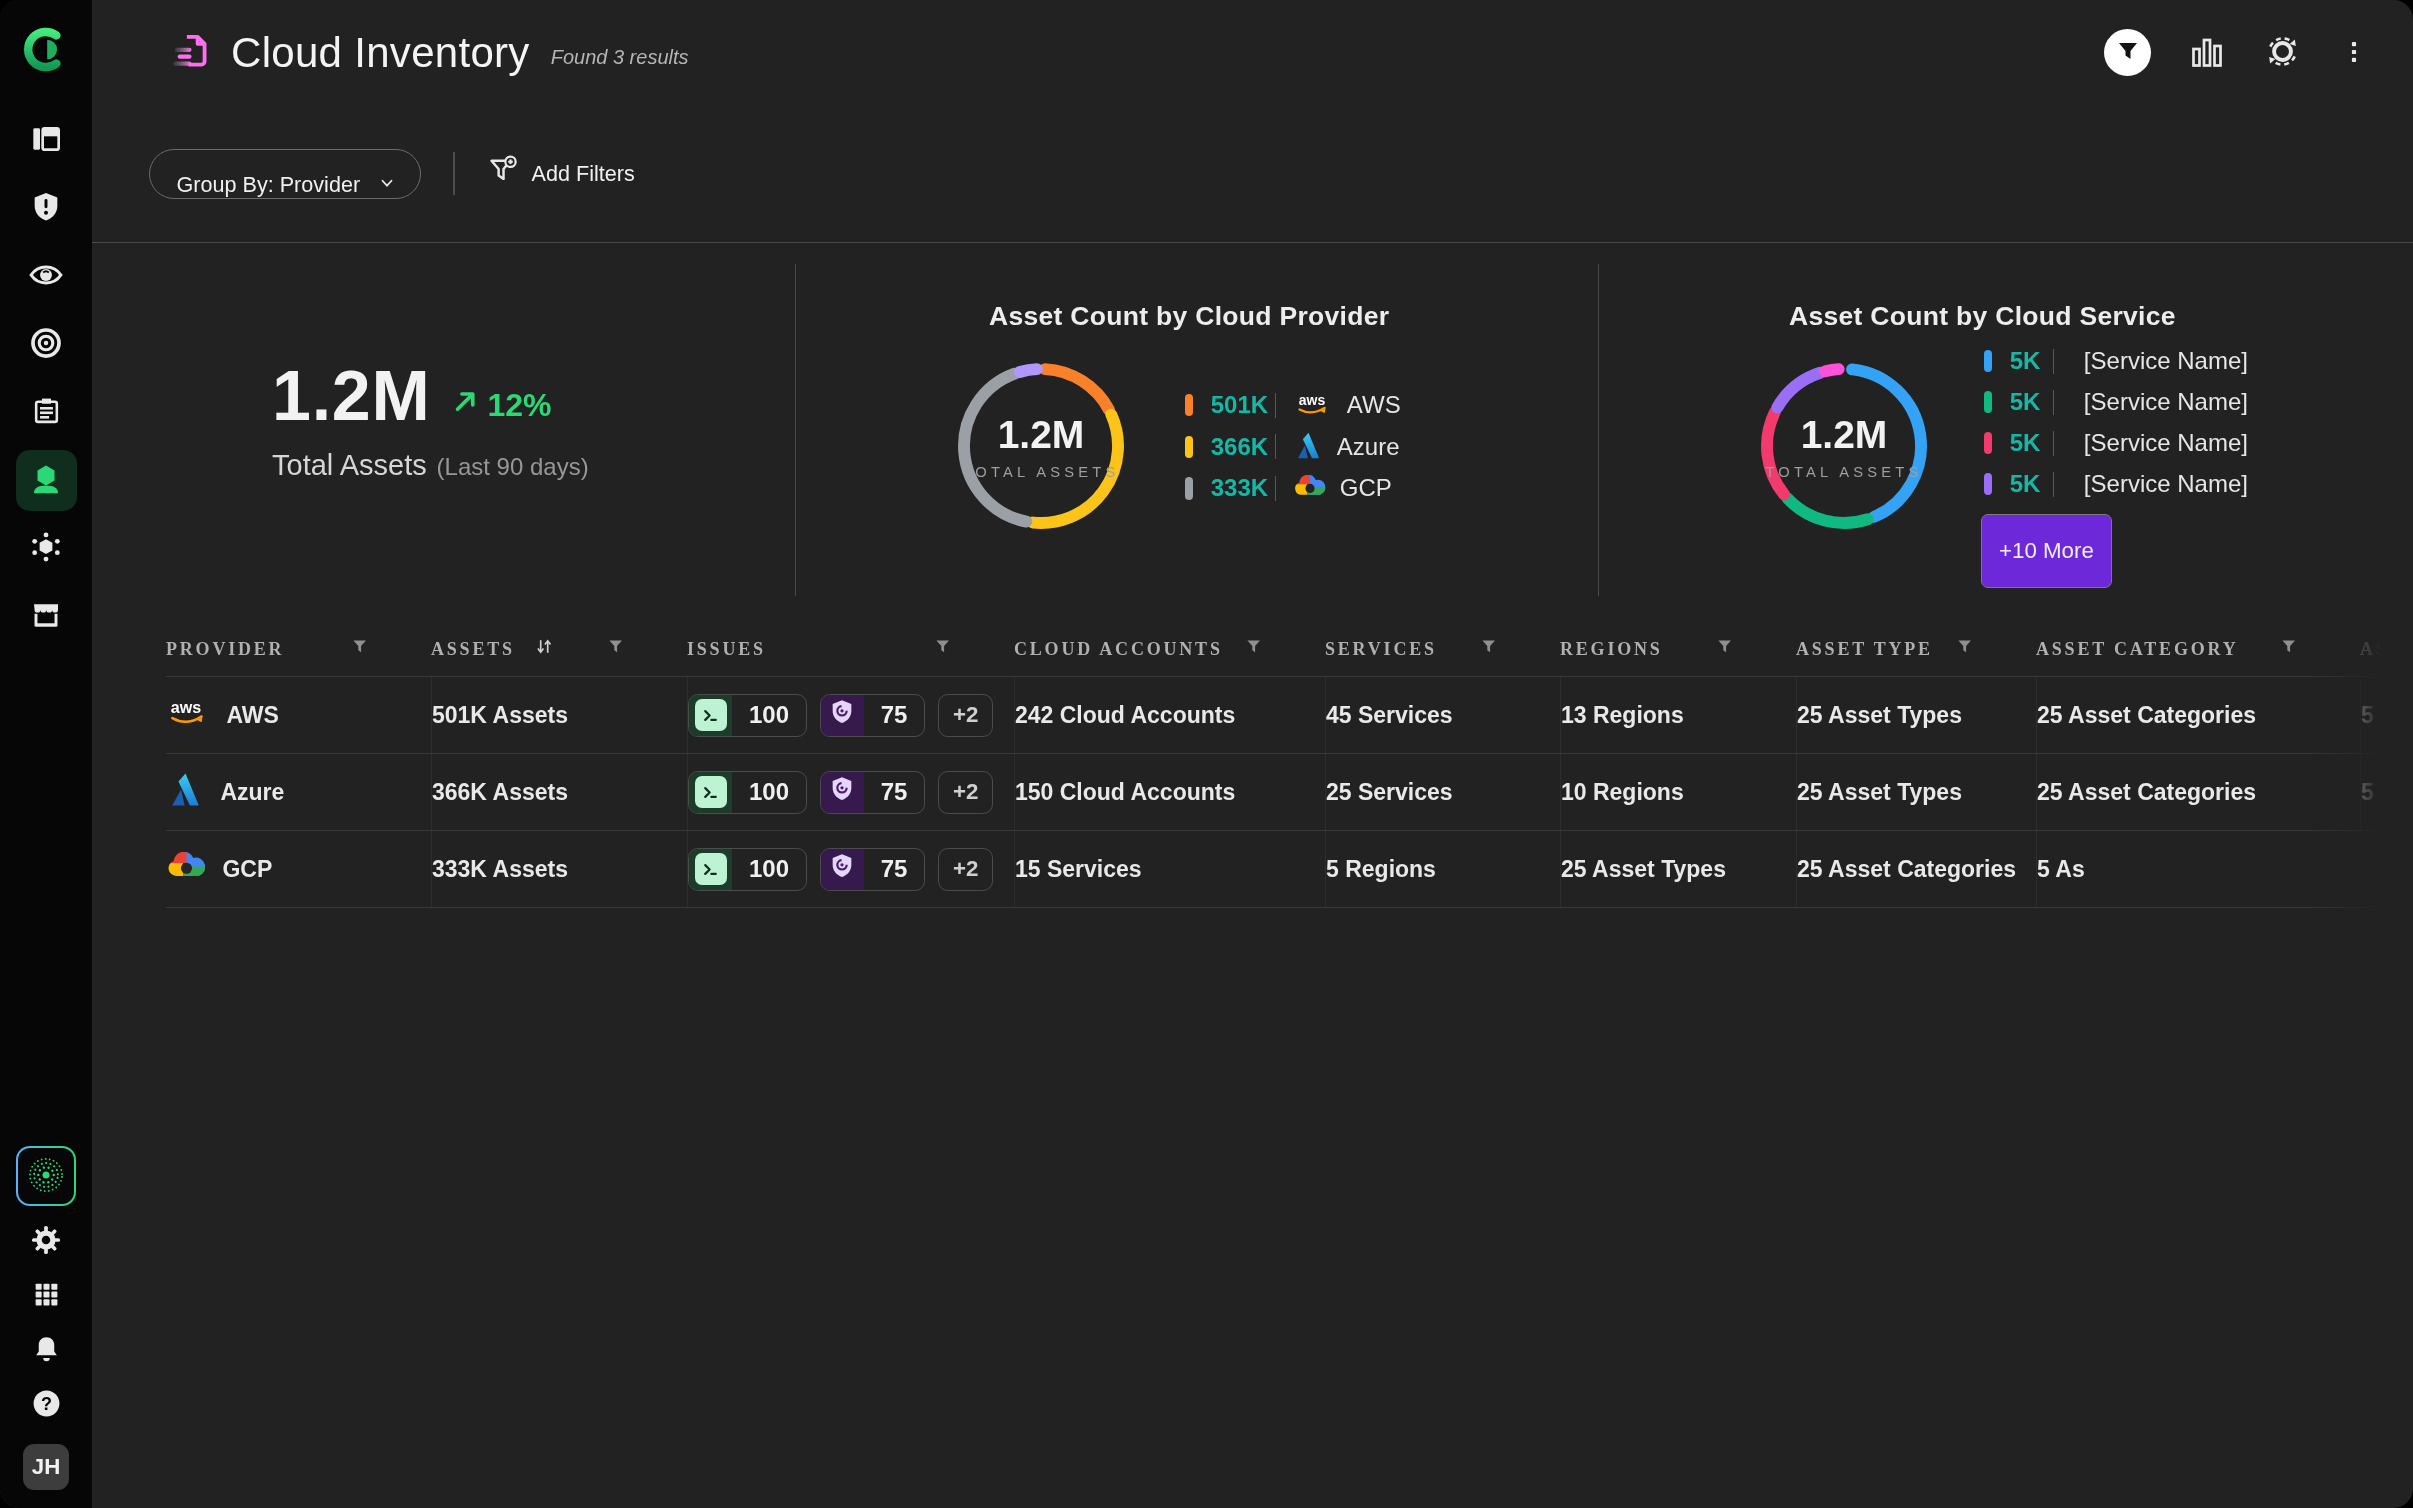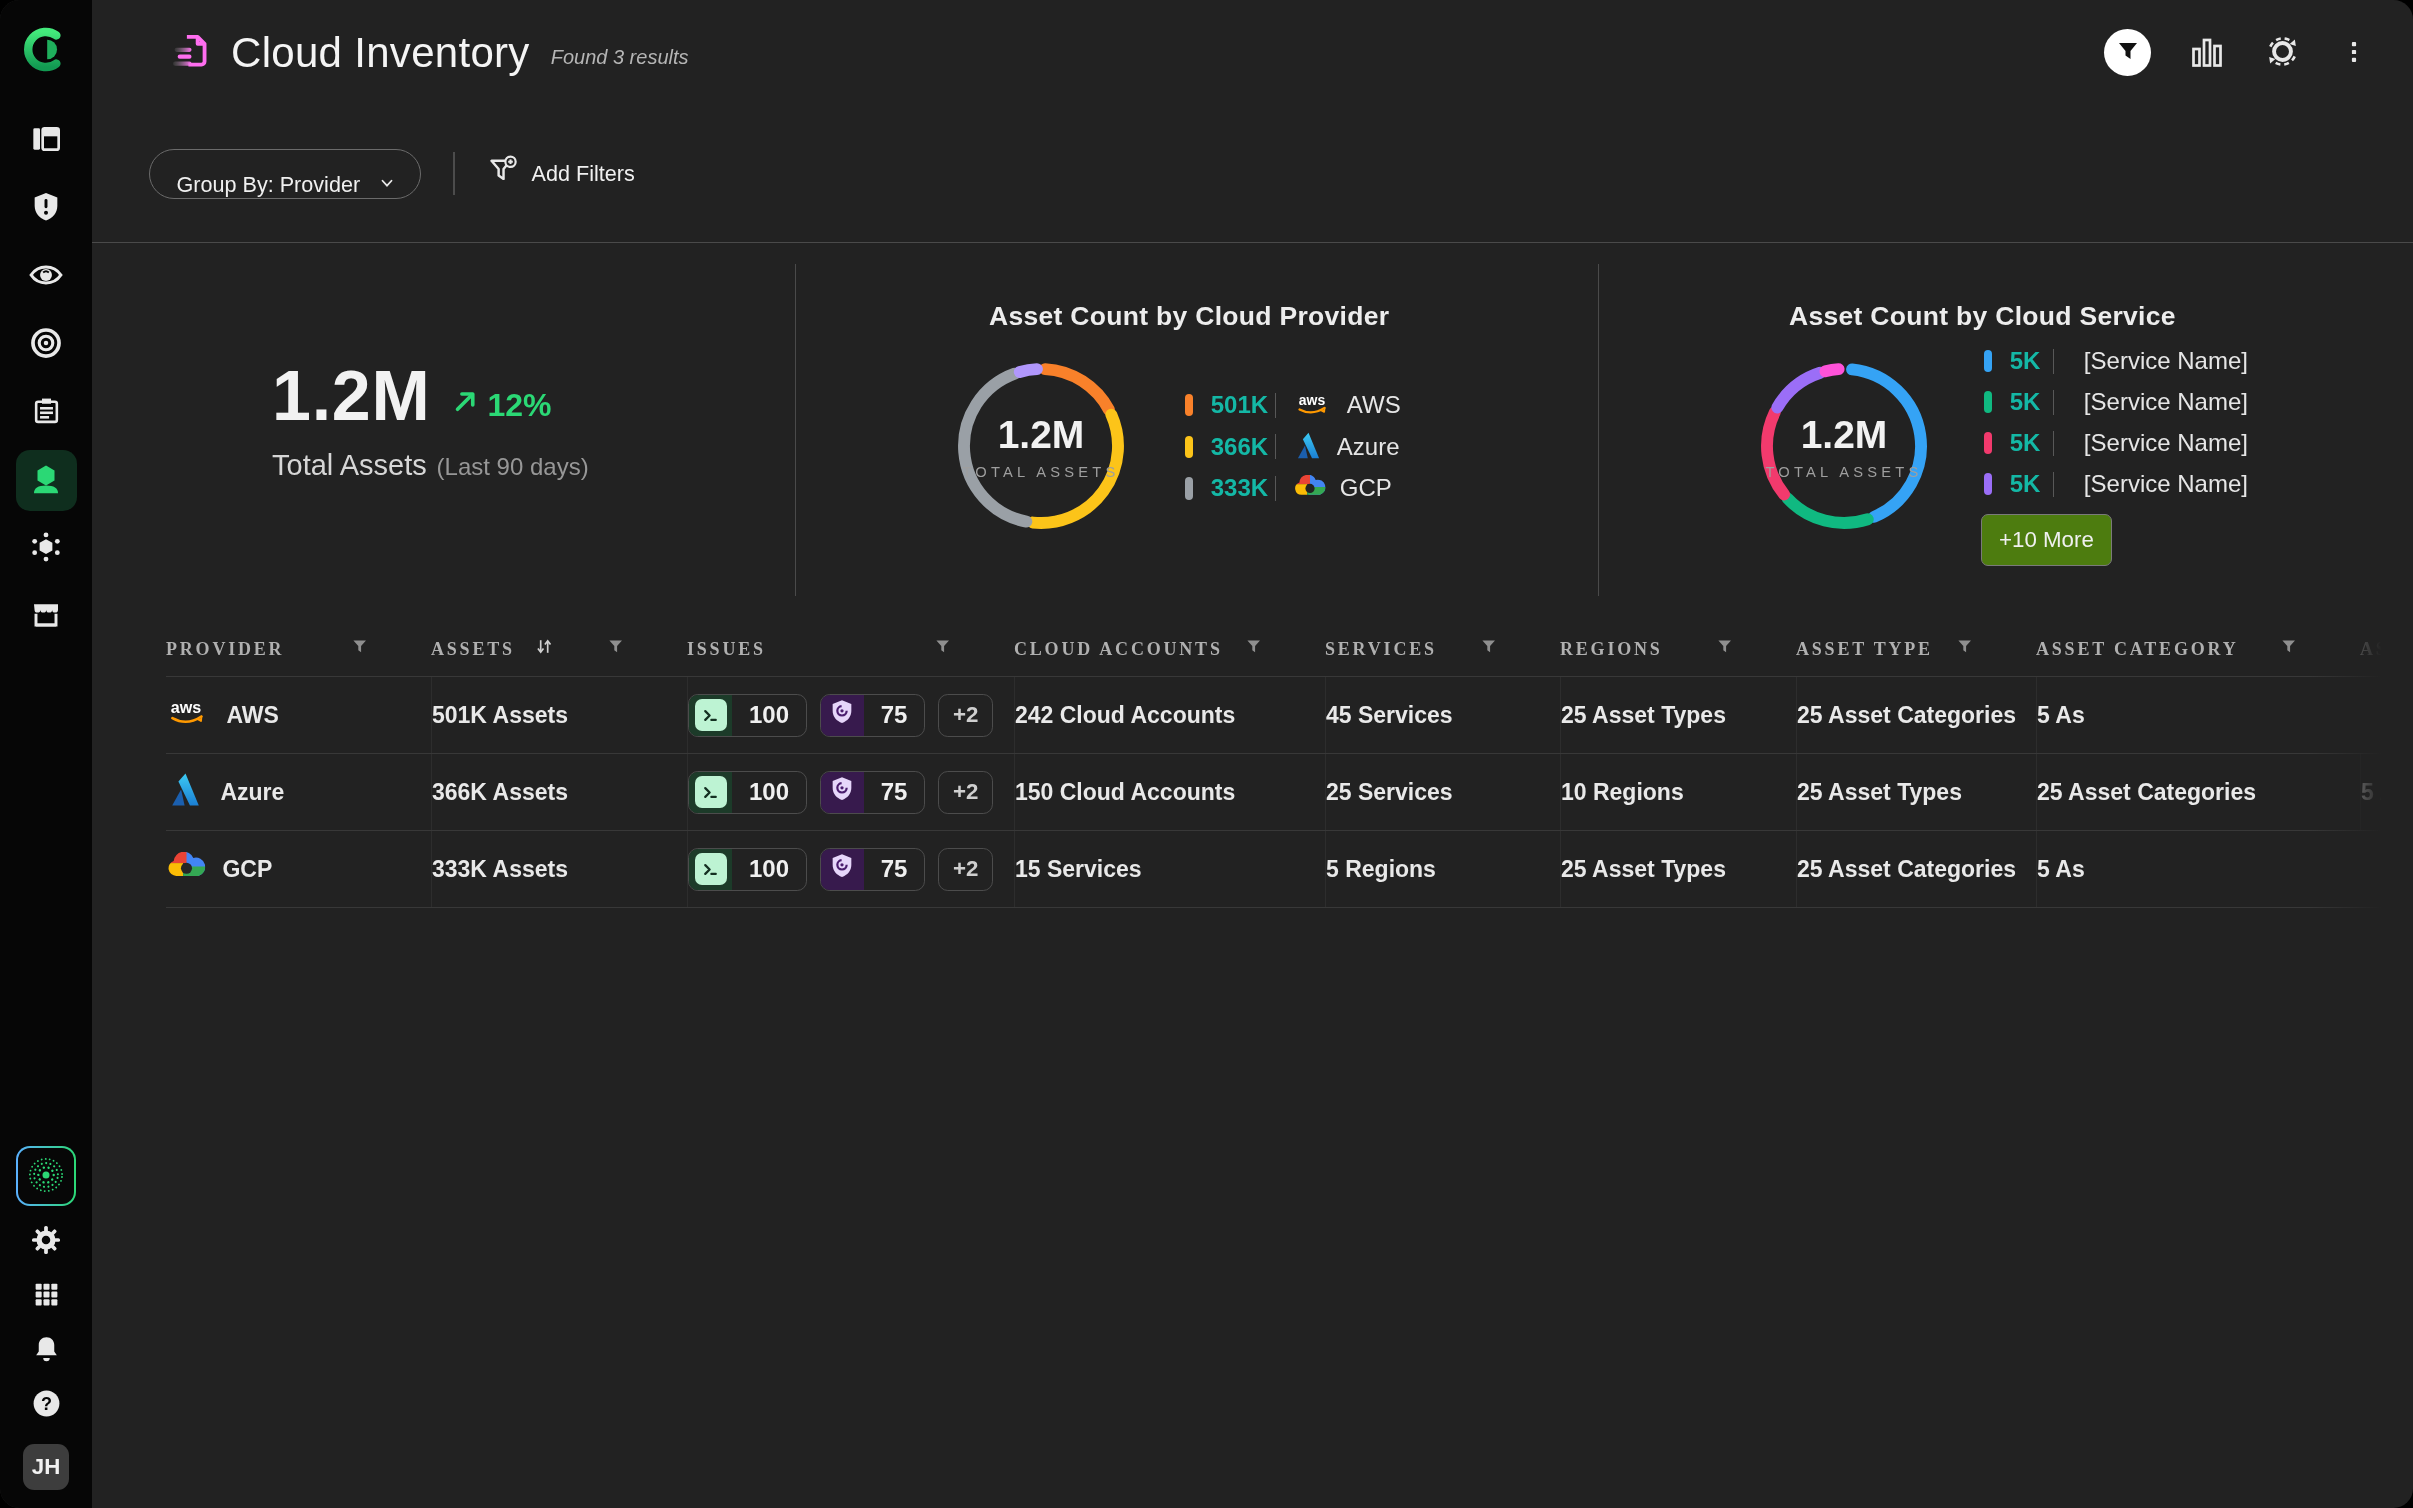--- a/index.html
+++ b/index.html
@@ -44,21 +44,21 @@
   .donut-wrap{position:absolute;width:182px;height:182px;}
   .donut-center{position:absolute;inset:0;display:flex;flex-direction:column;align-items:center;justify-content:center;text-align:center;}
   .dc-value{font-size:39px;font-weight:bold;color:#f2f2f2;}
   .dc-label{font-size:14.7px;color:#9f9f9f;letter-spacing:4.2px;margin-top:7px;}
   .legend{position:absolute;display:flex;flex-direction:column;}
   .legend-row{display:flex;align-items:center;height:34px;cursor:pointer;}
   .lg-marker{width:7.7px;height:22.3px;border-radius:4.2px;flex:0 0 7.7px;}
   .lg-value{font-size:24px;font-weight:bold;color:#14b8a6;margin-left:18px;min-width:60px;}
   .lg-div{width:1.4px;height:25px;background:#585858;margin:0 17px 0 4.2px;}
   .lg-label{font-size:24px;color:#e6e6e6;margin-left:12.6px;}
-  .more-btn{position:absolute;border:1.4px solid #7a7a7a;border-radius:7px;padding:12px 17px;font-size:22.3px;color:#f0f0f0;cursor:pointer;background:#4d7c0f;}
+  .more-btn{position:absolute;border:1.4px solid #7a7a7a;border-radius:7px;padding:23px 17px;font-size:22.3px;color:#f0f0f0;cursor:pointer;background:#6d28d9;}
   
   .tbl{padding-left:74px;}
   .tr{display:grid;grid-template-columns:265px 256px 327px 311px 235px 236px 240px 324px 210px;align-items:center;}
   .th{height:54px;font-size:18px;font-weight:bold;letter-spacing:2.8px;color:#b0b0b0;display:flex;align-items:center;
       justify-content:space-between;padding-right:64px;cursor:pointer;font-family:Liberation Serif, serif;}
   .th .lbl-grp{display:flex;align-items:center;gap:18px;}
   .row{height:77px;border-top:1.4px solid #383838;cursor:pointer;}
   .row .td{height:100%;display:flex;align-items:center;border-left:0.7px solid rgba(255,255,255,0.05);padding-left:0;}
   .row .td:first-child{border-left:none;}
   .td{font-size:23px;color:#e9e9e9;font-weight:bold;}
@@ -577,20 +577,23 @@
           <span class="badge-plus">+2</span>
         </span>
           </div>
         <div class="td">
             <span>242 Cloud Accounts</span>
           </div>
         <div class="td">
             <span>45 Services</span>
           </div>
         <div class="td">
+            <span>13 Regions</span>
+          </div>
+        <div class="td">
             <span>25 Asset Types</span>
           </div>
         <div class="td">
             <span>25 Asset Categories</span>
           </div>
         <div class="td">
             <span>5 As</span>
           </div>
       </div>
 

